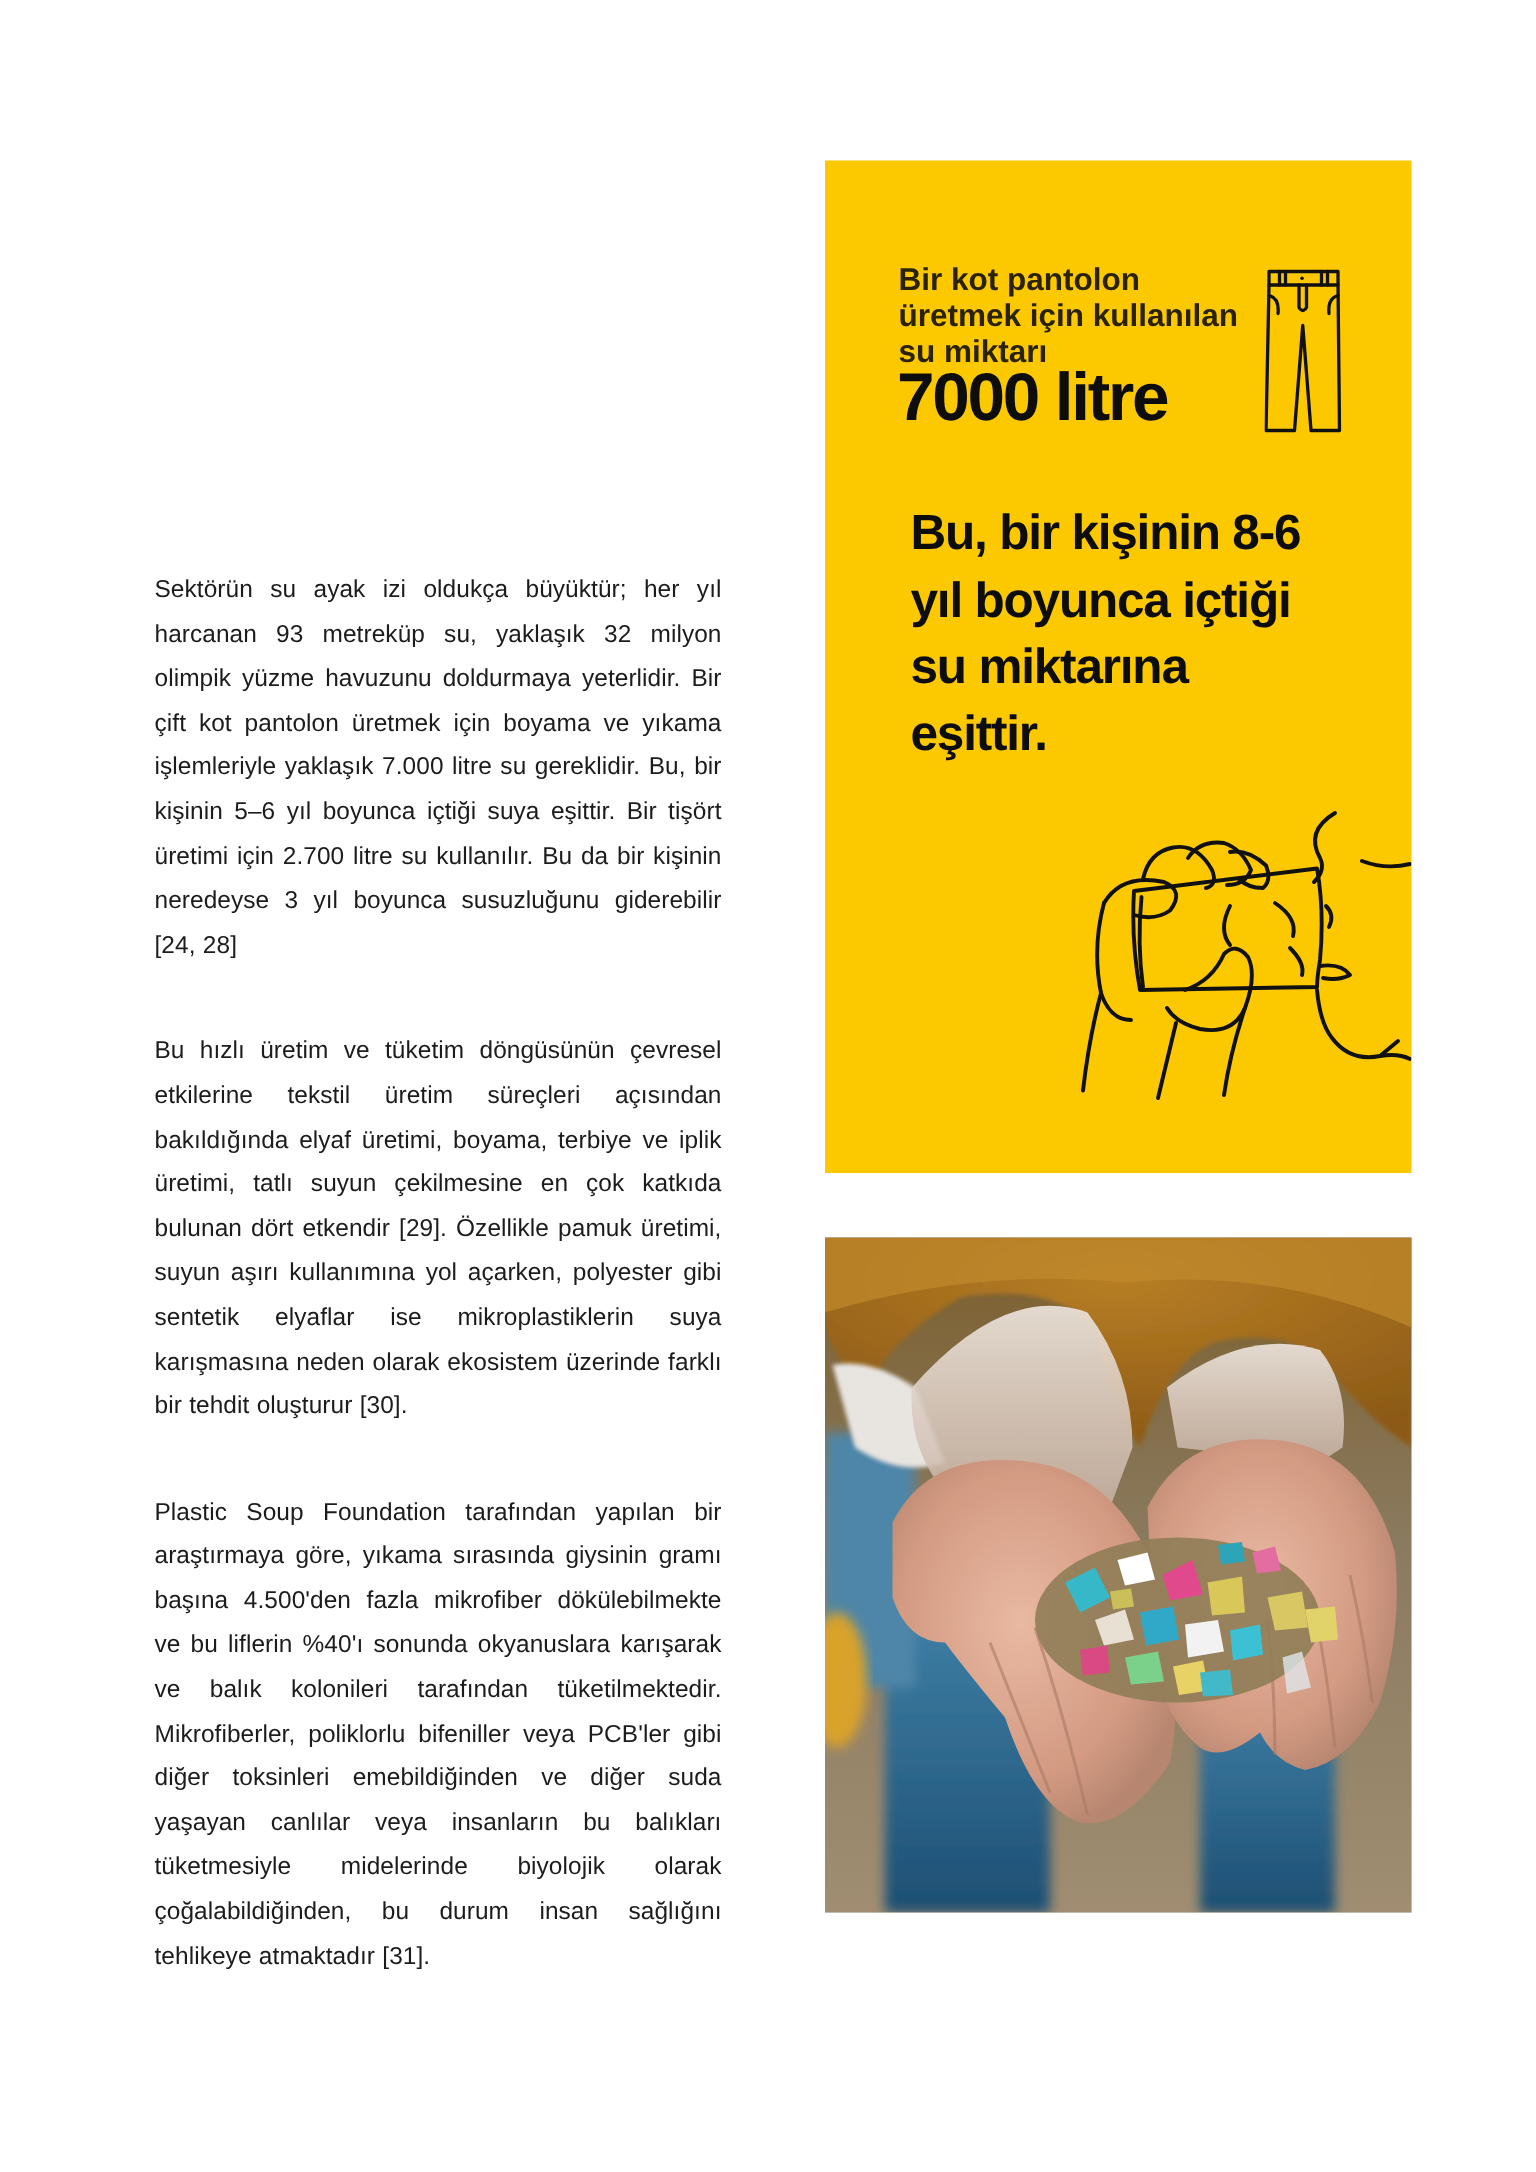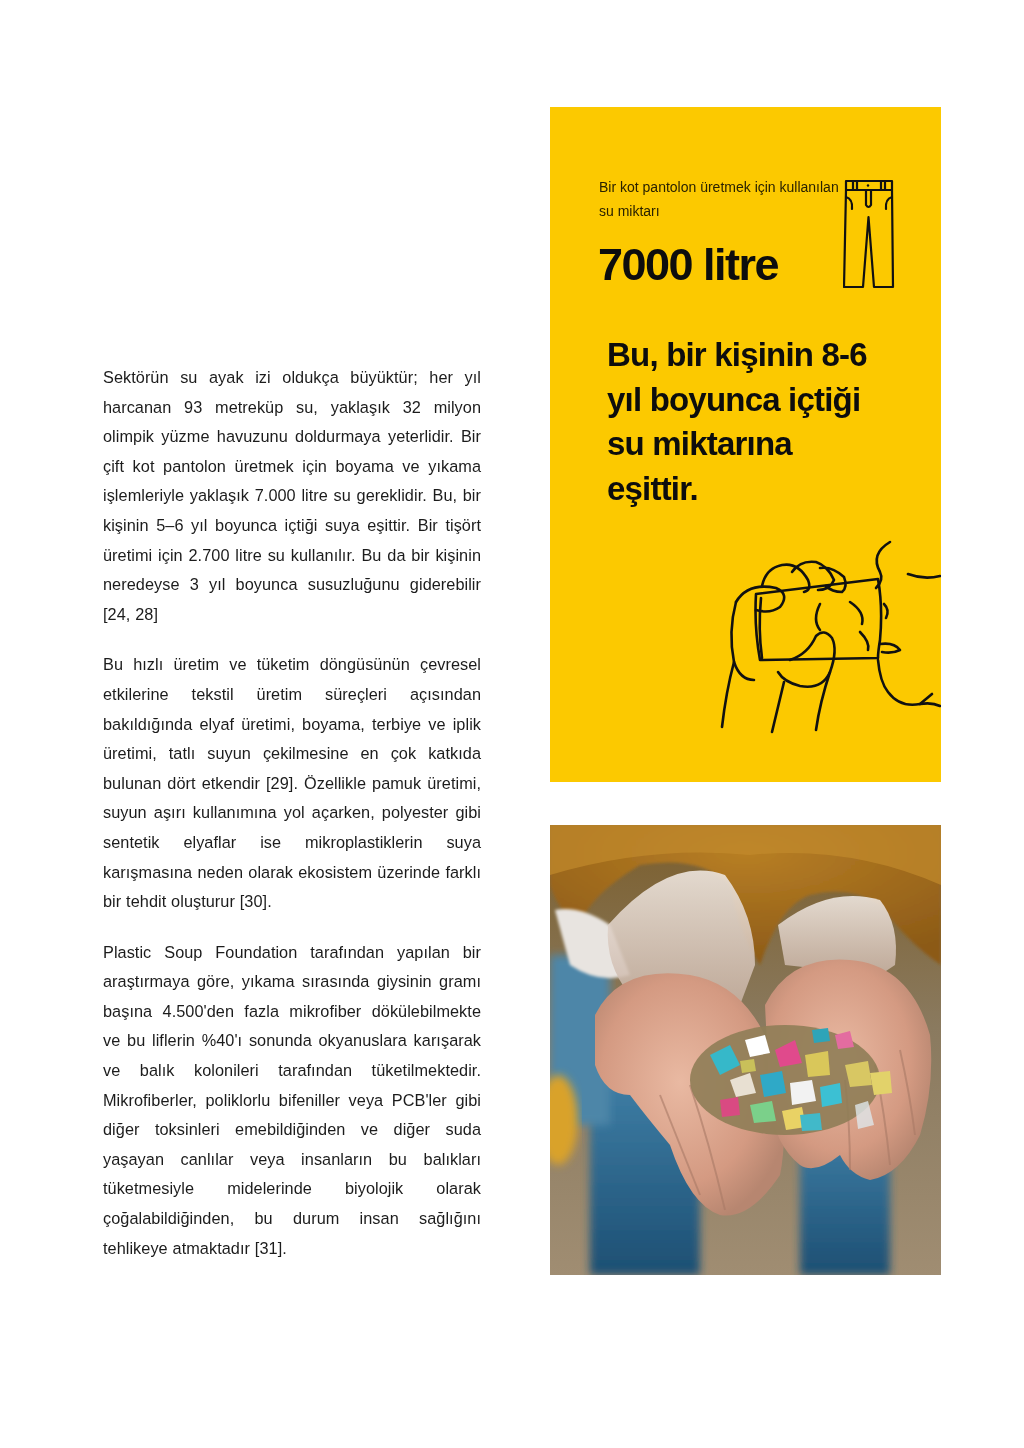--- a/index.html
+++ b/index.html
@@ -23,44 +23,45 @@
       width: 378px;
     }
     .paragraph {
       font-size: 16.3px;
       line-height: 29.6px;
       text-align: justify;
       color: #1c1c1c;
       letter-spacing: 0.05px;
       word-spacing: 0.3px;
       hyphens: none;
+      margin-top: 16px;
     }
     .paragraph + .paragraph {
-      margin-top: 21px;
+      margin-top: 41px;
     }
 
     
     .info-panel {
       position: absolute;
       left: 550px;
       top: 107px;
       width: 391px;
       height: 675px;
       background: #fcc900;
       overflow: hidden;
     }
     .info-caption {
       position: absolute;
       left: 49px;
       top: 68px;
       width: 240px;
-      font-size: 14px;
+      font-size: 21px;
       line-height: 24px;
       color: #2a2200;
-      font-weight: normal;
+      font-weight: bold;
     }
     .info-big-number {
       position: absolute;
       left: 48px;
       top: 128px;
       font-size: 45px;
       line-height: 60px;
       font-weight: bold;
       color: #0d0d0d;
       letter-spacing: -1.5px;

